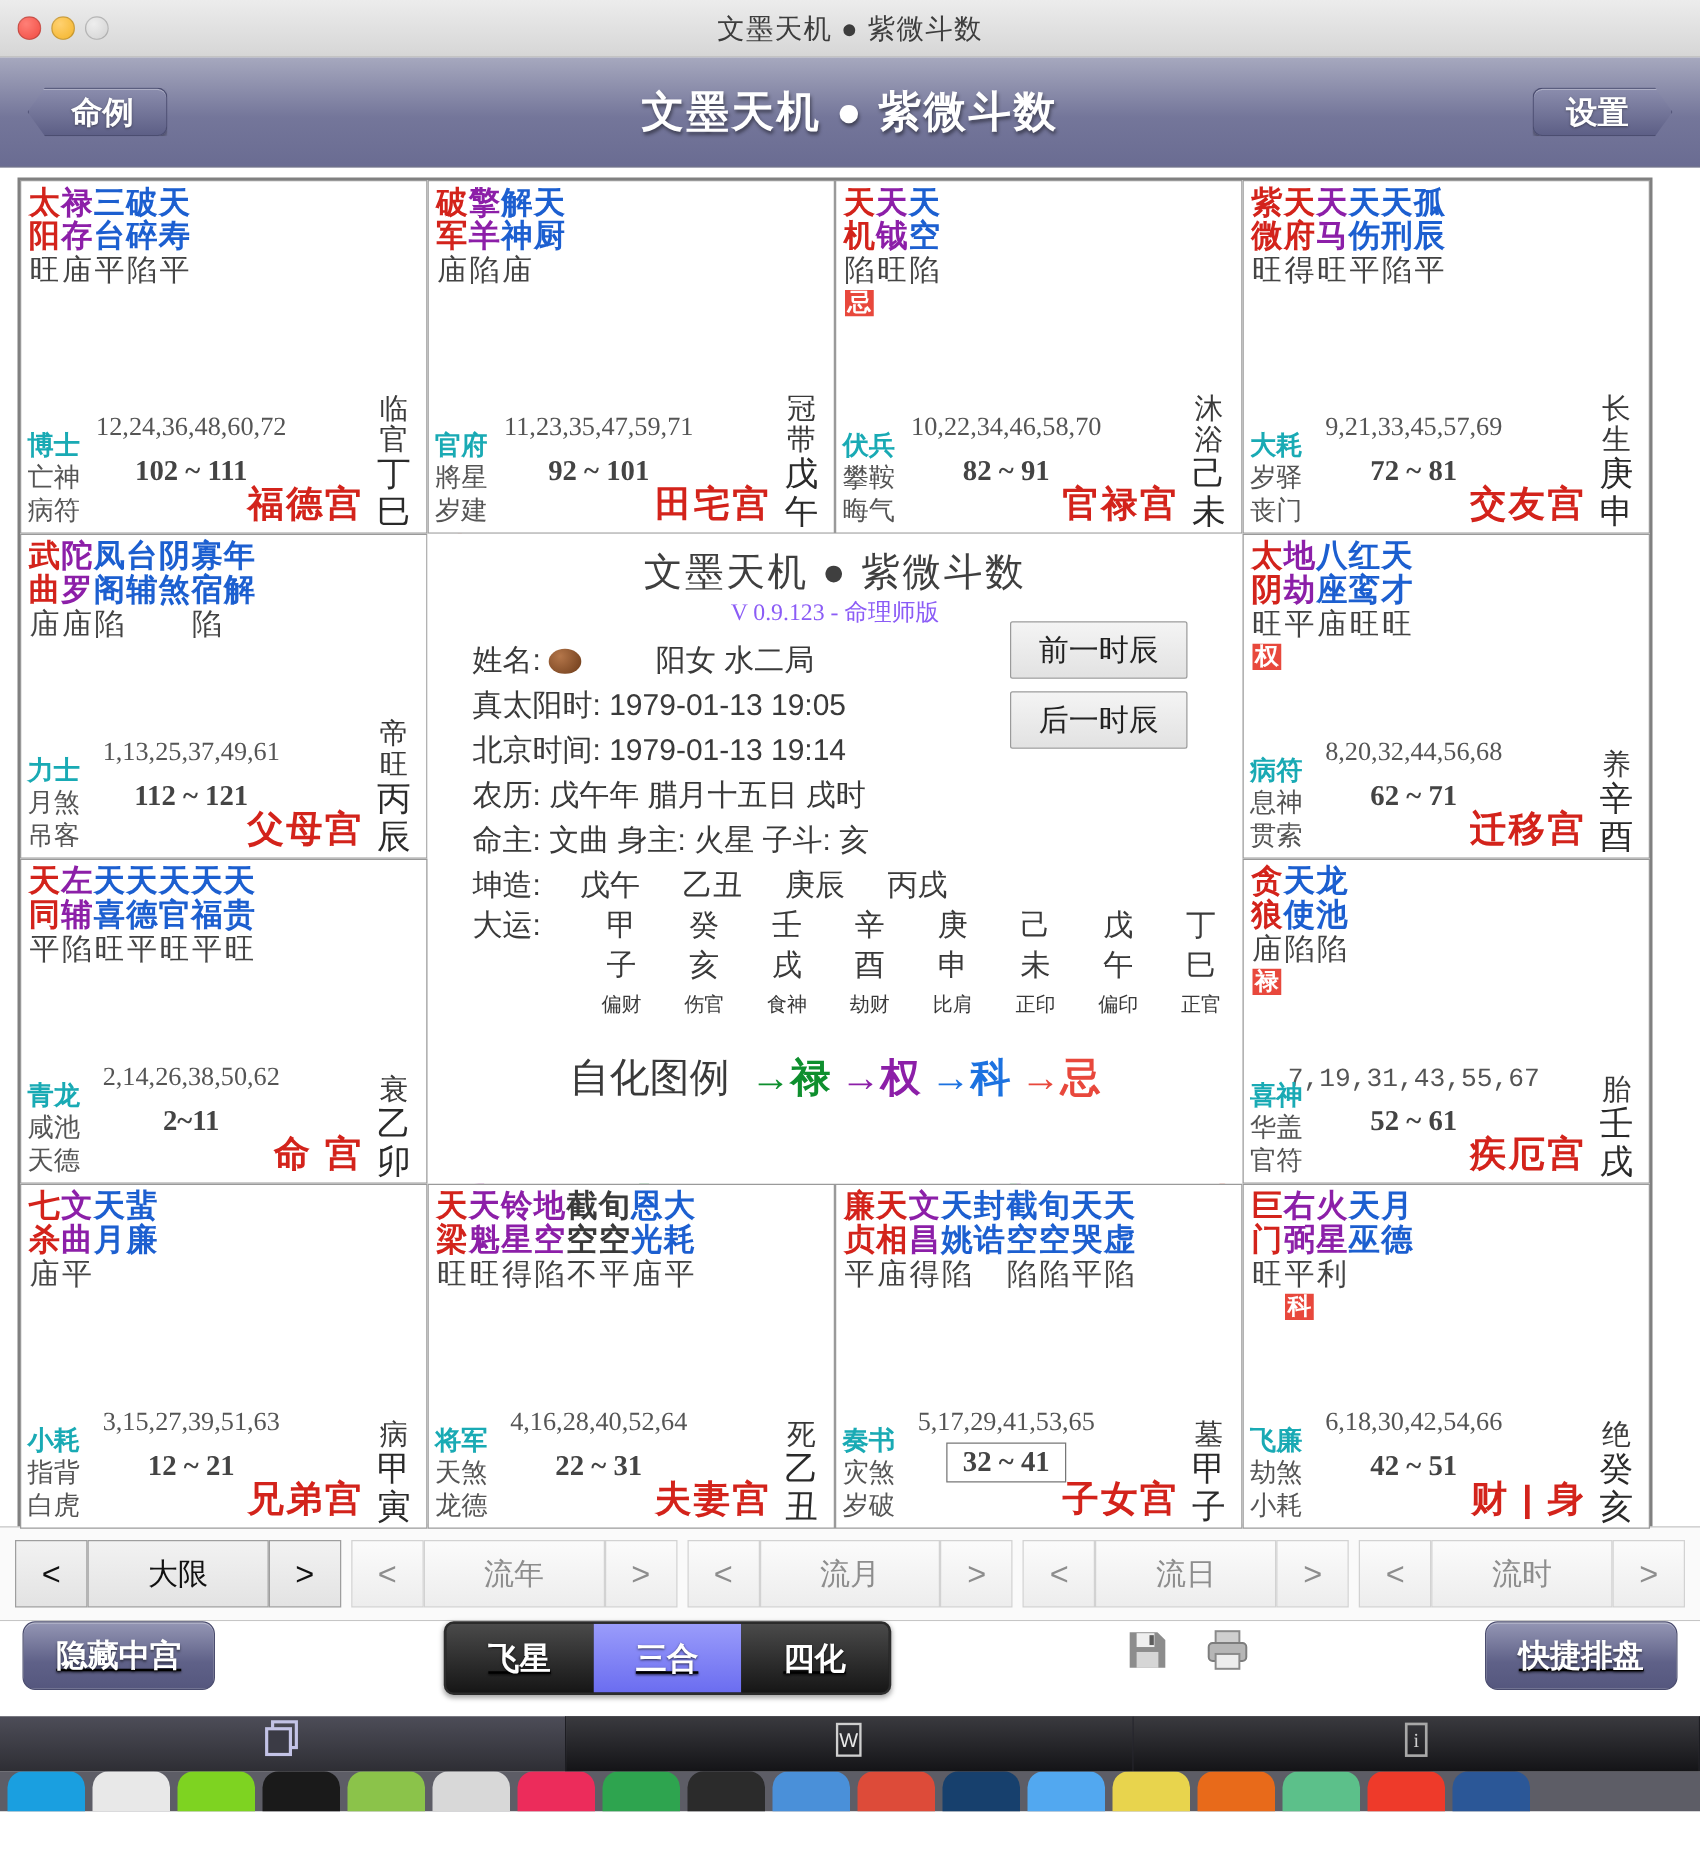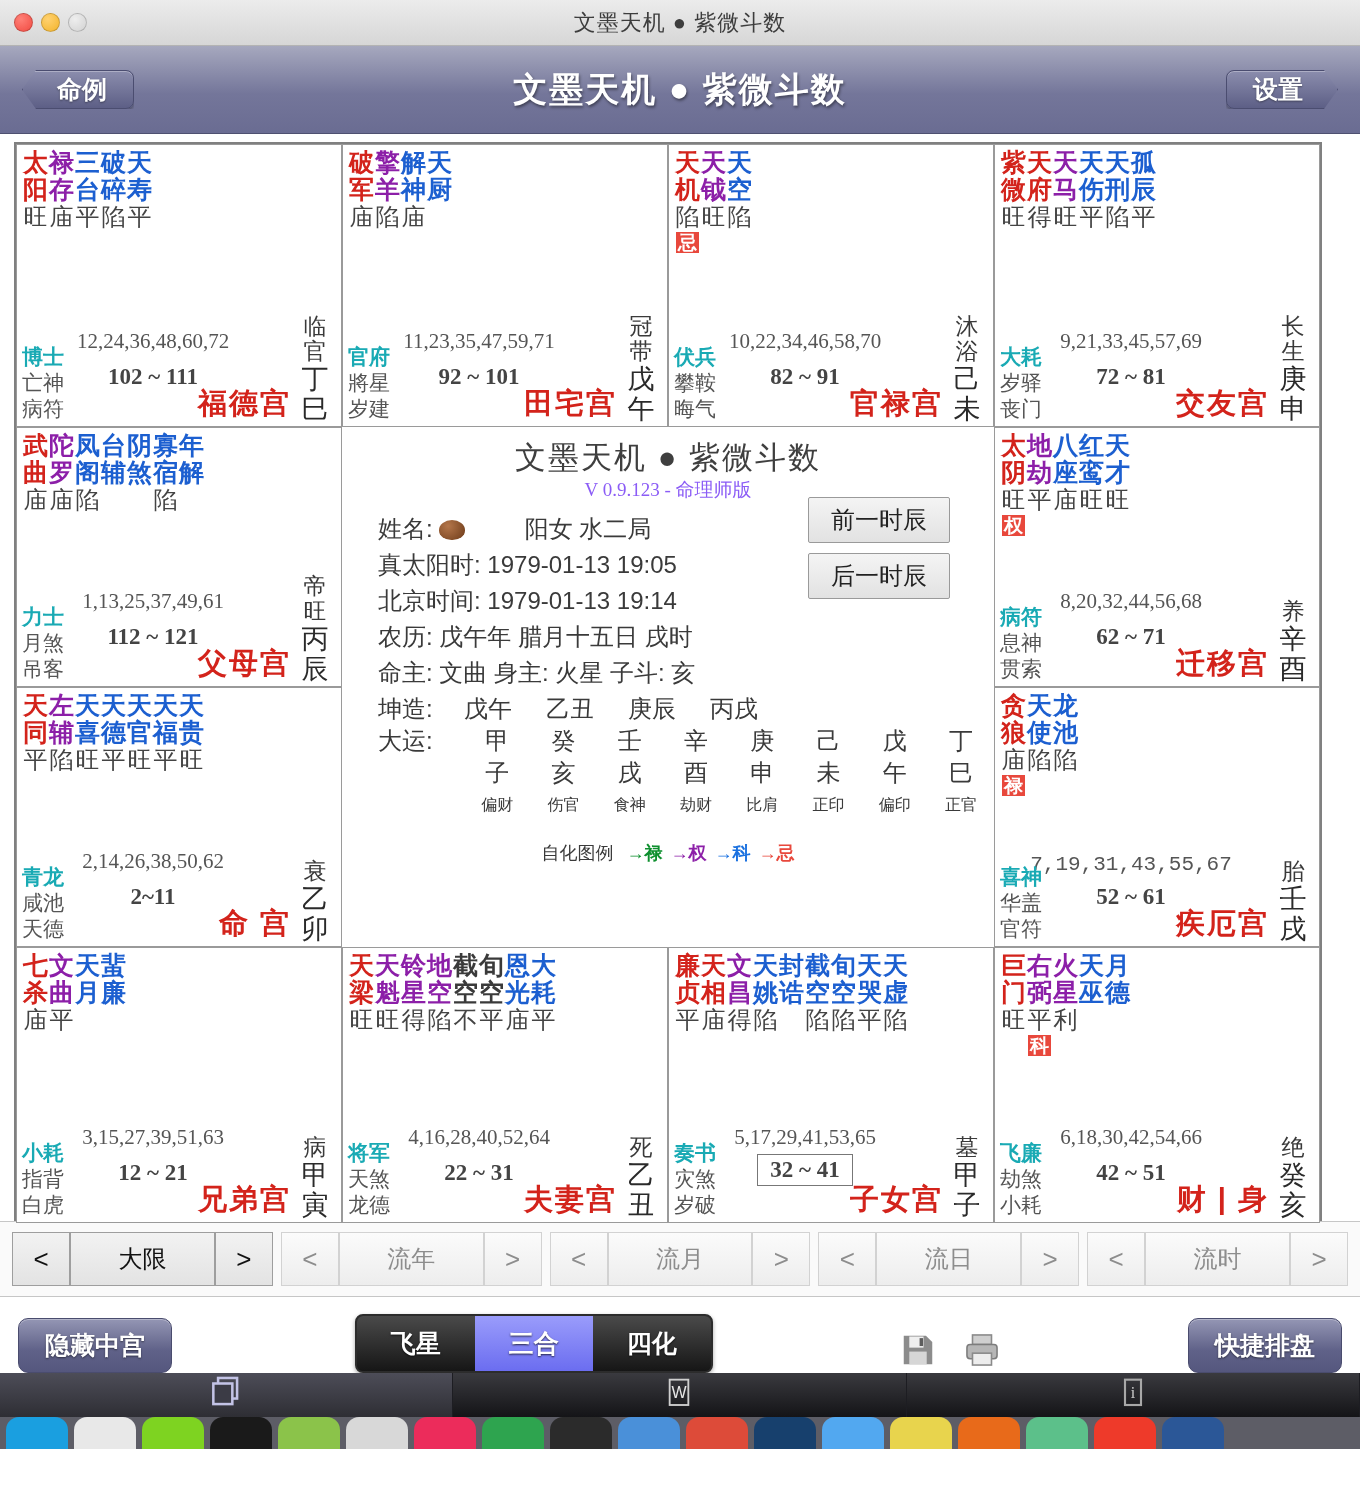--- a/index.html
+++ b/index.html
@@ -124,21 +124,21 @@
     vertical-align: -3px; margin: 0 6px;
   }
   .gap { display: inline-block; width: 54px; }
   .dayun-rows { margin-left: 36px; margin-top: 2px; }
   .dy-line { display: flex; font-size: 24px; color: #3a3a3a; line-height: 32px; align-items: flex-end; }
   .dy-label { width: 86px; flex: 0 0 86px; }
   .dy-cells { display: flex; flex: 1; }
   .dy-cells > div { flex: 1; text-align: center; }
   .dy-cells.small > div { font-size: 16px; }
   .legend {
-    text-align: center; font-size: 18px; color: #3a3a3a; margin-top: 20px;
+    text-align: center; font-size: 32px; color: #3a3a3a; margin-top: 20px;
   }
   .copyright {
     text-align: center; font-family: "Liberation Serif", serif;
     font-size: 21px; color: #2f2f2f; margin-top: -4px;
   }
   .shichen-btns { position: absolute; right: 44px; top: 70px; }
   .sc-btn {
     display: block; width: 142px; margin-bottom: 10px;
     background: linear-gradient(#f4f4f4, #e2e2e2);
     border: 1px solid #9a9a9a; border-radius: 2px;
@@ -157,22 +157,22 @@
     background: linear-gradient(#fbfbfb, #ededed);
     border: 1px solid #d2d2d2; display: flex; align-items: center; justify-content: center;
     font-size: 24px; color: #8d8d8d;
   }
   .nv.arrow { width: 58px; flex: 0 0 58px; font-size: 26px; }
   .nv.mid { flex: 1; }
   .navgrp.active .nv { border-color: #9e9e9e; color: #111; background: linear-gradient(#f2f2f2, #e3e3e3); }
   .navgrp.active .nv.mid { font-weight: normal; }
   
   .toolbar {
-    height: 76px; display: flex; align-items: flex-end;
-    padding: 0 18px; background: #fff; gap: 18px;
+    height: 76px; display: flex; align-items: flex-start;
+    padding: 0 18px; background: #fff; gap: 18px; text-decoration: underline;
   }
   .pillbtn {
     background: linear-gradient(#9496b4, #5f6188 60%, #55577e);
     color: #fff; font-size: 25px; font-weight: bold;
     border: 1px solid #4a4c6e; border-radius: 10px;
     padding: 10px 26px; text-shadow: 0 1px 2px rgba(0,0,0,.5);
     box-shadow: inset 0 1px 0 rgba(255,255,255,.32);
   }
   .segment {
     display: flex; border-radius: 8px; overflow: hidden;

